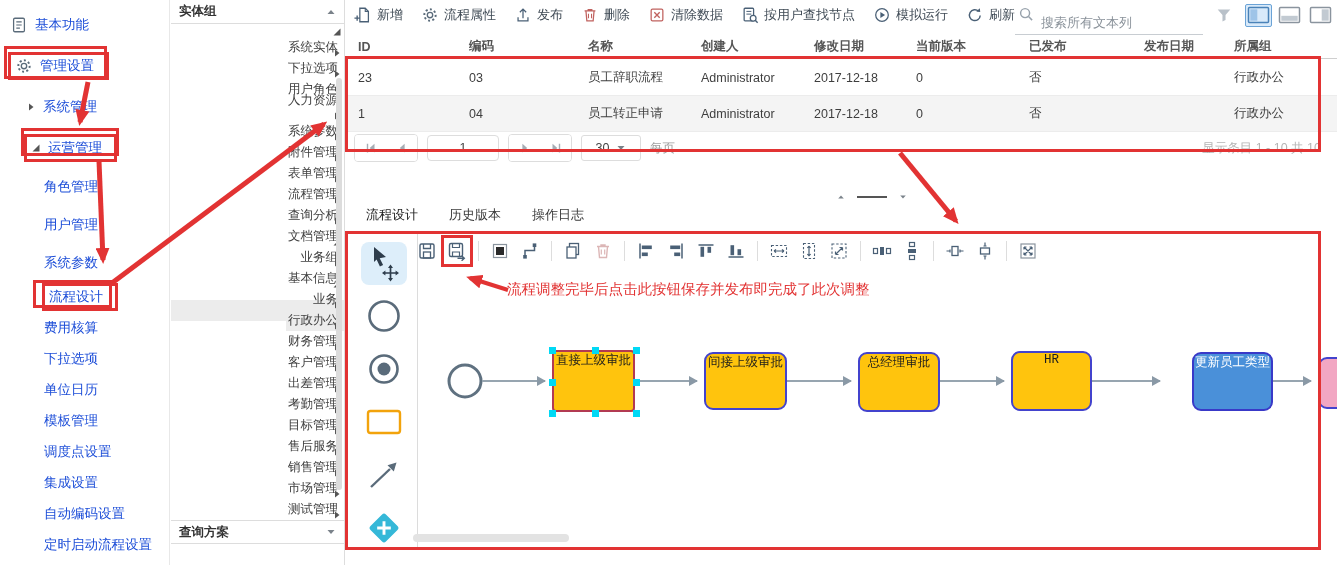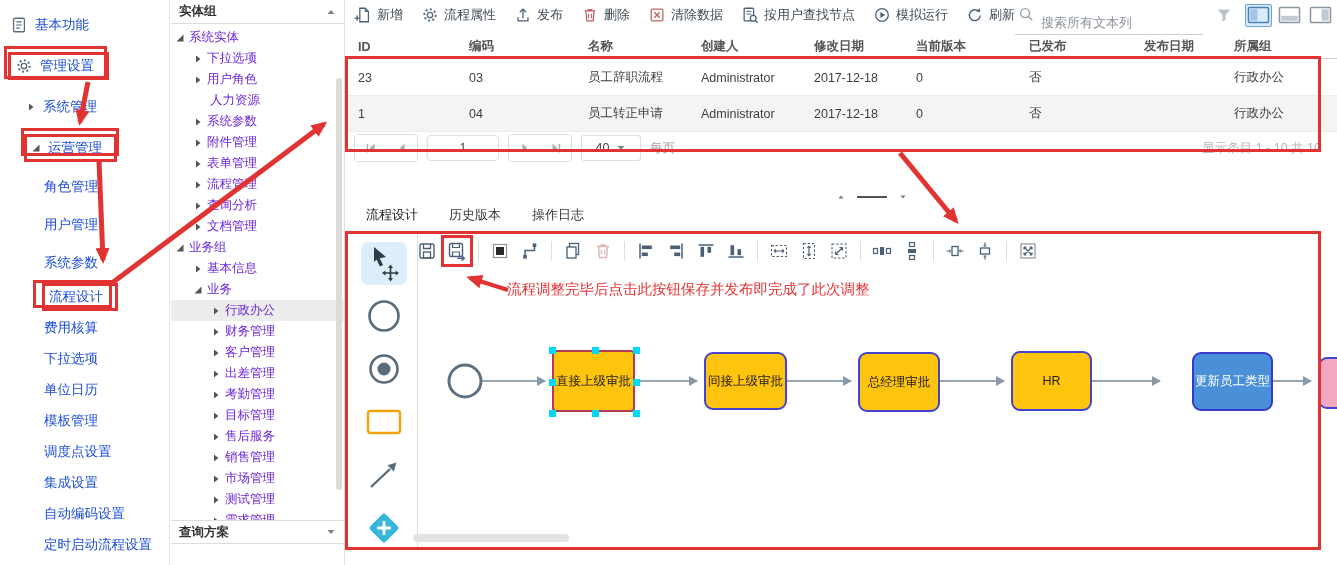--- a/index.html
+++ b/index.html
@@ -15,21 +15,21 @@
   .sb-item:nth-child(5),.sb-item:nth-child(6),.sb-item:nth-child(7){height:38px}
   .sb-item:nth-child(8){height:30px}
   .sb-item:nth-child(n+9){height:31px}
   .sb-item.lvl0{padding-left:8px}.sb-item.lvl1{padding-left:24px}.sb-item.lvl2{padding-left:42px}
   .sb-item .inner{display:inline-flex;align-items:center;gap:7px;padding:3px 12px 3px 2px;}
   .sb-item.boxed .inner{border:3px solid #e23333;padding:2px 12px 2px 4px;}
   
   .tree-panel{position:absolute;left:171px;top:0;width:174px;height:565px;box-sizing:border-box;border-right:1px solid #ddd;}
   .tree-header{position:absolute;left:0;top:0;right:0;height:23px;border-bottom:1px solid #ddd;display:flex;align-items:center;justify-content:space-between;padding:0 8px;font-size:12.5px;font-weight:700;color:#333;}
   .tree-body{position:absolute;left:0;top:24px;right:0;bottom:45px;overflow:hidden;padding-top:3px;}
-  .tree-item{display:flex;align-items:center;height:21px;font-size:12.5px;color:#6d28d9;cursor:pointer;}
+  .tree-item{display:flex;align-items:flex-end;height:21px;font-size:12.5px;color:#404040;cursor:pointer;flex-direction:column;}
   .tree-item .sp{display:inline-block;width:15px;flex:none;}
   .tree-item .icon{margin-right:2px;}
   .tree-item.sel .tlabel{background:#ececec;}
   .tree-item .tlabel{padding:2px 6px 2px 2px;}
   .tree-item.sel{background:#ececec;}
   .tree-scrollbar{position:absolute;right:2px;top:78px;width:6px;height:412px;background:#dcdcdc;border-radius:3px;}
   .tree-footer{position:absolute;left:0;right:0;top:520px;height:22px;border-top:1px solid #ddd;border-bottom:1px solid #ddd;display:flex;align-items:center;justify-content:space-between;padding:0 8px;font-size:12.5px;font-weight:700;color:#333;background:#fff;}
   
   .main{position:absolute;left:346px;top:0;right:0;height:565px;}
   .toolbar{position:absolute;left:0;top:0;right:0;height:30px;display:flex;align-items:center;padding-left:8px;}
@@ -66,21 +66,21 @@
   .pal-btn.active{background:#ddeefa;}
   .pal-btn .icon{width:40px;height:40px;}
   .canvas{position:absolute;left:61px;top:0;width:918px;height:318px;}
   .dz-toolbar{position:absolute;left:8px;top:7px;display:flex;align-items:center;gap:6px;}
   .dz-btn{width:24px;height:24px;border:none;background:none;padding:2px;cursor:pointer;}
   .dz-btn .icon{width:20px;height:20px;}
   .dz-btn.dz-boxed{outline:3px solid #e23333;outline-offset:1px;}
   .dz-sep{width:1px;height:20px;background:#ddd;margin:0 3px;}
   .annotation{position:absolute;left:100px;top:48px;font-size:14.5px;color:#e23333;white-space:nowrap;}
   .flow-svg{position:absolute;left:0;top:0;width:918px;height:318px;}
-  .flow-node{position:absolute;display:flex;align-items:center;justify-content:center;font-size:12.5px;color:#1c1c1c;box-sizing:border-box;text-align:center;cursor:pointer;}
+  .flow-node{position:absolute;display:flex;align-items:flex-start;justify-content:center;font-size:12.5px;color:#1c1c1c;box-sizing:border-box;text-align:center;cursor:pointer;font-family:Liberation Mono, monospace;}
   .node-yellow{background:#ffc40d;border:2px solid #4343cd;border-radius:9px;}
   .flow-node.selected{border:2px solid #b23a52;border-radius:4px;}
   .node-blue{background:#4a90d9;border:2px solid #3939c8;border-radius:9px;color:#fff;margin-left:25px;}
   .node-pink{background:#f2a7c3;border:2px solid #4343cd;border-radius:9px;}
   .handle{position:absolute;width:7px;height:7px;background:#00d9f5;}
   .hscroll{position:absolute;left:67px;top:302px;width:156px;height:8px;background:#e3e3e3;border-radius:4px;cursor:pointer;}
   
   .rbox{position:absolute;border:3px solid #e23333;pointer-events:none;z-index:40;box-sizing:border-box;}
   .arrows-overlay{position:absolute;left:0;top:0;width:1337px;height:565px;pointer-events:none;z-index:41;}
 </style>
@@ -580,21 +580,21 @@
         <button class="pg-btn">
             <span class="icon i14">
               <svg viewBox="0 0 16 16">
                 <path d="M12 3v10" stroke="#a6adb5" stroke-width="1.6"></path>
                 <path d="M4 3l5.5 5L4 13z" fill="#a6adb5"></path>
               </svg>
             </span>
           </button>
       </span>
       <span class="pg-size">
-        <span>40</span>
+        <span>30</span>
         <span class="icon i10">
             <svg viewBox="0 0 10 10">
               <path d="M1.5 3l3.5 4 3.5-4z" fill="#7a828a"></path>
             </svg>
           </span>
       </span>
       <span class="pg-per">每页</span>
       <span class="pg-summary">显示条目 1 - 10 共 10</span>
     </div>
 

